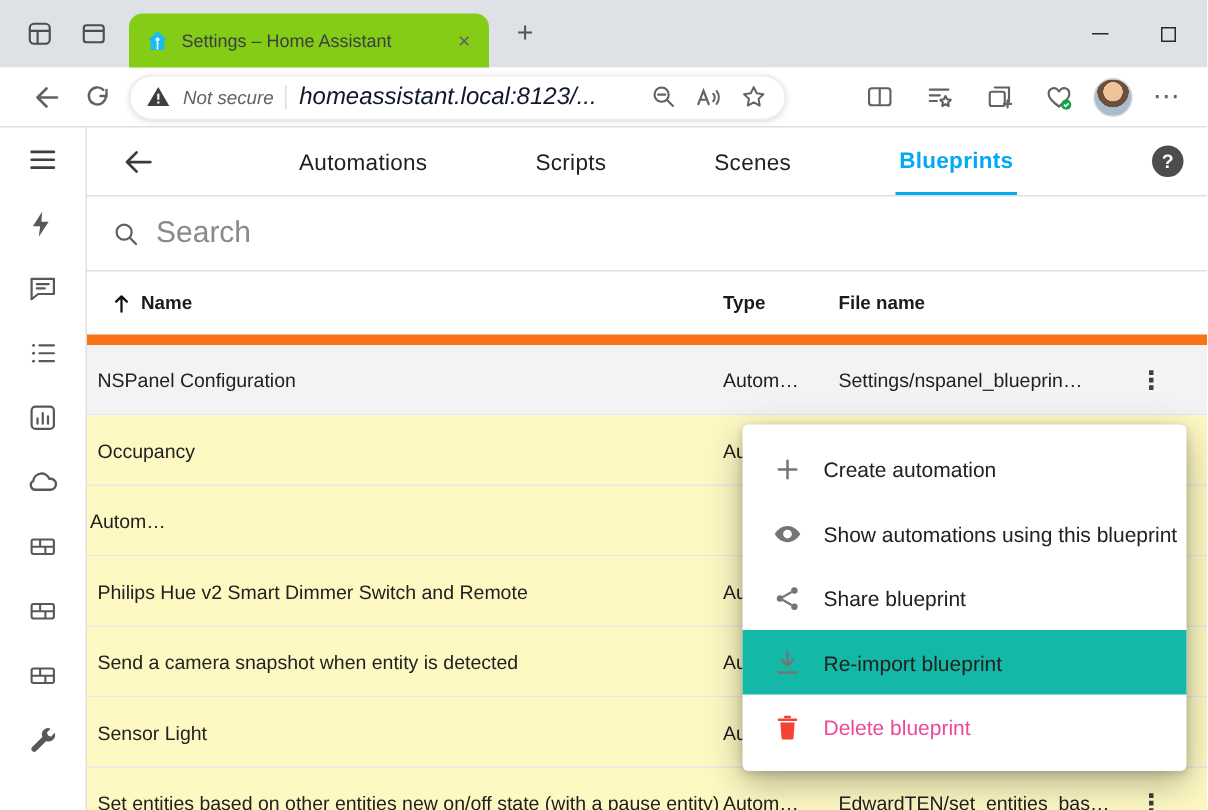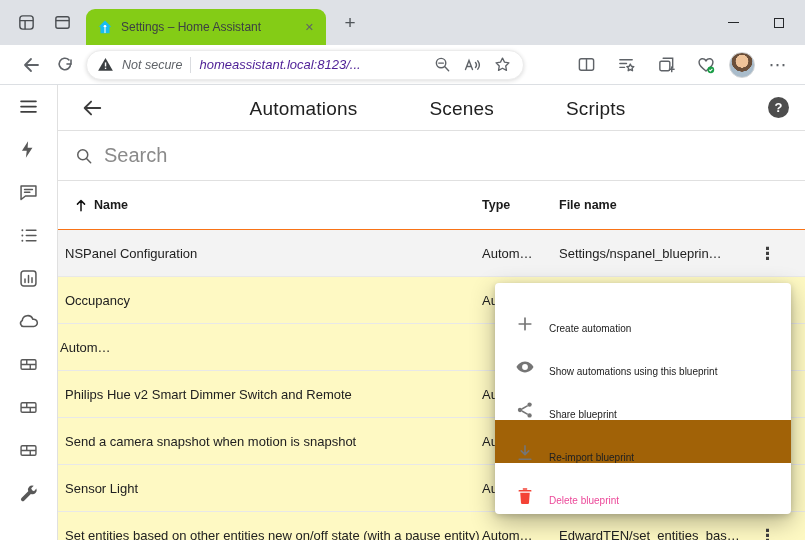--- a/index.html
+++ b/index.html
@@ -22,69 +22,69 @@
   .wc .max { width:10px; height:10px; border:1.3px solid #26282b; display:block; }
   .wc.close-btn { margin-right:-43px; }
 
   
   .navbar { height:40px; background:#fff; border-bottom:1px solid #dcdfe3; display:flex; align-items:center; padding:0 10px 0 14px;font-style:italic; }
   .nav-ic { width:34px; height:34px; display:grid; place-items:center; color:#5f6368; }
   .address { width:438px; height:30px; margin-left:4px; background:#fff; border:1px solid #ececec;
              box-shadow:0 1px 4px rgba(0,0,0,.14); border-radius:16px; display:flex; align-items:center; gap:8px; padding:0 10px 0 10px; }
   .notsecure { font-size:12.5px; color:#5f6368; white-space:nowrap; }
   .addr-div { width:1px; height:16px; background:#dadce0; }
-  .url { flex:1; font-size:13px; color:#4c1d95; white-space:nowrap; overflow:hidden; }
+  .url { flex:1; font-size:16px; color:#0f172a; white-space:nowrap; overflow:hidden; }
   .pill-ic { width:22px; height:22px; display:grid; place-items:center; color:#5f6368; }
   .nav-right { margin-left:auto; display:flex; align-items:center; gap:6px; }
   .avatar { width:26px; height:26px; border-radius:50%;
             background: radial-gradient(circle at 50% 34%, #eec39a 0 32%, #6b4f3a 33% 52%, #a9bccb 53%);
             border:1px solid #d0d3d6; }
   .overflow-dots { font-size:18px; color:#5f6368; letter-spacing:1px; }
 
   
   .app { position:relative; height:455px; display:flex; overflow:hidden; }
   .sidebar { width:58px; border-right:1px solid #e0e0e0; display:flex; flex-direction:column; align-items:center; padding-top:9px; flex-shrink:0; }
   .side-ic { width:24px; height:24px; display:grid; place-items:center; color:#585858; }
   .side-ic.first { margin-top:31px; }
   .side-ic + .side-ic { margin-top:19px; }
   .side-ic.burger { color:#3f3f3f; margin-top:0; }
 
   .main { flex:1; display:flex; flex-direction:column; min-width:0; }
   .ha-header { height:46px; border-bottom:1px solid #e0e0e0; display:flex; align-items:center; position:relative; flex-shrink:0; }
   .ha-back { position:absolute; left:22px; width:24px; height:24px; color:#3c3c3c; display:grid; place-items:center; }
   .ha-tabs { margin:0 auto; display:flex; gap:56px; height:100%; }
-  .ha-tab { display:flex; align-items:center; font-size:19px; color:#212121; padding:2px 2px 0 2px; letter-spacing:.2px;margin-left:12px; }
+  .ha-tab { display:flex; align-items:center; font-size:15px; color:#212121; padding:2px 2px 0 2px; letter-spacing:.2px;margin-left:12px; }
   .ha-tab.active { color:#03a9f4; font-weight:700; border-bottom:2px solid #03a9f4; padding-top:2px; }
   .ha-help { position:absolute; right:16px; width:21px; height:21px; border-radius:50%; background:#4d4d4d; color:#fff;
              font-size:13px; font-weight:700; display:grid; place-items:center; }
 
   .searchrow { height:50px; border-bottom:1px solid #e0e0e0; display:flex; align-items:center; padding:0 16px; gap:10px; flex-shrink:0; }
   .search-input { border:none; outline:none; flex:1; font-size:20px; color:#212121; font-family:inherit; background:transparent; }
   .search-input::placeholder { color:#8a8a8a; }
   .search-ic { color:#5f5f5f; }
 
-  .thead { height:49px; border-bottom:1px solid #f97316; display:grid; grid-template-columns:422px 77px 198px 1fr;
+  .thead { height:49px; border-bottom:7px solid #f97316; display:grid; grid-template-columns:422px 77px 198px 1fr;
            align-items:center; font-size:12.5px; font-weight:700; color:#1b1b1b; flex-shrink:0; }
   .th-name { display:flex; align-items:center; gap:5px; padding-left:15px; }
   .th-type, .th-file { padding-left:2px; }
 
   .rows { flex:1; overflow:hidden; }
   .row { height:47px; border-bottom:1px solid #e8e8e8; display:grid; grid-template-columns:422px 77px 198px 1fr; align-items:center;
          font-size:13px; color:#212121; background:#fef9c3; }
   .row.selected { background:#f3f3f3; }
   .cell-name { padding-left:7px; white-space:nowrap; overflow:hidden; }
   .cell-type { padding-left:2px; white-space:nowrap; overflow:hidden; }
   .cell-file { padding-left:2px; white-space:nowrap; overflow:hidden; }
   .cell-dots { padding-left:4px; font-size:17px; font-weight:600; color:#3f3f3f; line-height:1; }
 
   
   .menu { position:absolute; left:495px; top:198px; width:296px; background:#fff; border-radius:4px; z-index:20;
           padding:8px 0; box-shadow:0 8px 24px rgba(0,0,0,.30), 0 2px 6px rgba(0,0,0,.16); }
-  .menu-item { height:43px; display:flex; align-items:flex-end; gap:14px; padding:0 10px 0 20px; font-size:10px; color:#212121; white-space:nowrap; }
-  .menu-item.hover { background:#a16207; }
+  .menu-item { height:43px; display:flex; align-items:center; gap:14px; padding:0 10px 0 20px; font-size:14px; color:#212121; white-space:nowrap; }
+  .menu-item.hover { background:#14b8a6; }
   .menu-item.danger { color:#ec4899; }
   .mi-ic { width:20px; height:20px; color:#757575; display:grid; place-items:center; flex-shrink:0; }
   .menu-item.danger .mi-ic { color:#f44336; }
 
   svg { display:block; }
 </style>
 </head>
 <body>
 
 <div class="window">
@@ -265,22 +265,23 @@
     <main class="main">
 
       <div class="ha-header">
         <span class="ha-back">
           <svg width="22" height="22" viewBox="0 0 24 24" fill="none" stroke="currentColor" stroke-width="2" stroke-linecap="round" stroke-linejoin="round">
               <path d="M11 5 l-7 7 7 7 M4 12 h17"></path>
             </svg>
         </span>
         <div class="ha-tabs">
           <span class="ha-tab">Automations</span>
+          <span class="ha-tab">Scripts</span>
           <span class="ha-tab">Scenes</span>
-          <span class="ha-tab">Scripts</span>
+          <span class="ha-tab active">Blueprints</span>
         </div>
         <span class="ha-help">?</span>
       </div>
 
       <div class="searchrow">
         <span class="search-ic">
           <svg width="20" height="20" viewBox="0 0 24 24" fill="none" stroke="currentColor" stroke-width="1.8" stroke-linecap="round">
               <circle cx="10.5" cy="10.5" r="6"></circle>
               <path d="M15 15 l5 5"></path>
             </svg>
@@ -320,21 +321,21 @@
           <div class="cell-file"></div>
           <div class="cell-dots">⋮</div>
         </div>
         <div class="row">
           <div class="cell-name">Philips Hue v2 Smart Dimmer Switch and Remote</div>
           <div class="cell-type">Autom…</div>
           <div class="cell-file"></div>
           <div class="cell-dots">⋮</div>
         </div>
         <div class="row">
-          <div class="cell-name">Send a camera snapshot when motion is snapshot</div>
+          <div class="cell-name">Send a camera snapshot when entity is detected</div>
           <div class="cell-type">Autom…</div>
           <div class="cell-file"></div>
           <div class="cell-dots">⋮</div>
         </div>
         <div class="row">
           <div class="cell-name">Sensor Light</div>
           <div class="cell-type">Autom…</div>
           <div class="cell-file"></div>
           <div class="cell-dots">⋮</div>
         </div>

